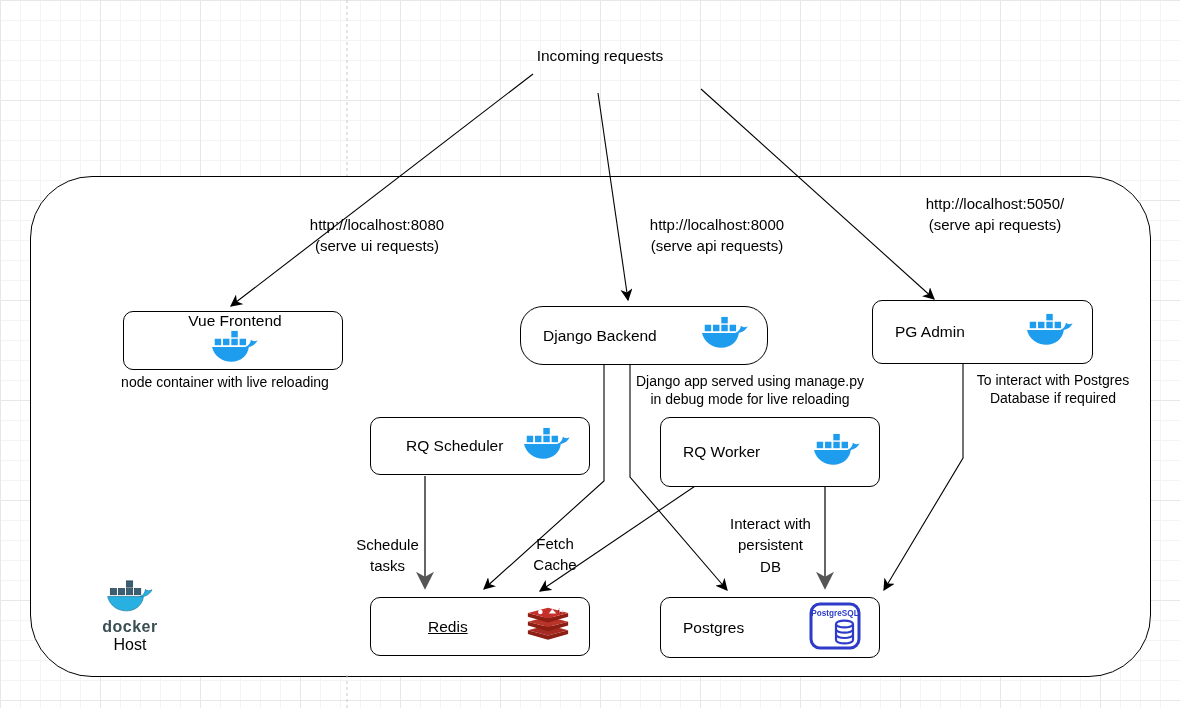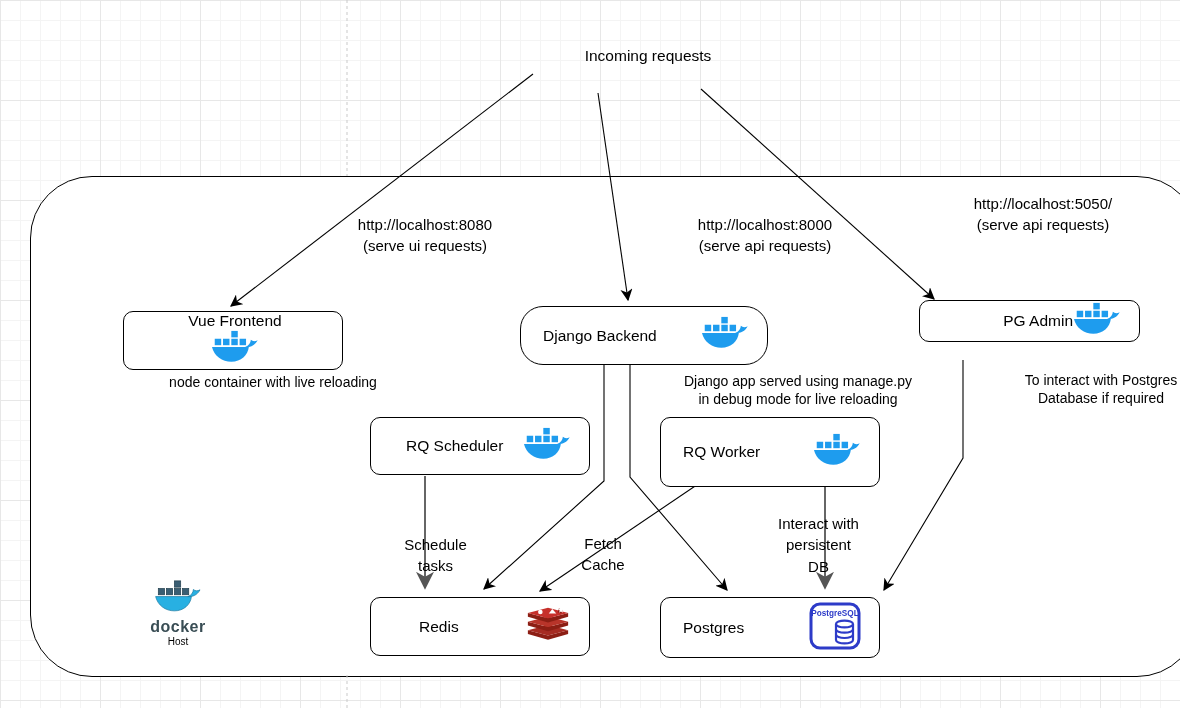--- a/index.html
+++ b/index.html
@@ -7,39 +7,39 @@
   #canvas{
     position:relative; width:1180px; height:708px; overflow:hidden;
     background-color:#ffffff;
     background-image:
       linear-gradient(#e7e7e7 1px, transparent 1px),
       linear-gradient(90deg,#e7e7e7 1px, transparent 1px),
       linear-gradient(#f4f4f4 1px, transparent 1px),
       linear-gradient(90deg,#f4f4f4 1px, transparent 1px);
     background-size:100px 100px,100px 100px,20px 20px,20px 20px;
   }
-  .abs{position:absolute;padding-left:48px;}
+  .abs{position:absolute;}
   #edges{position:absolute; left:0; top:0; width:1180px; height:708px; pointer-events:none;}
   .host-boundary{
     left:30px; top:176px; width:1119px; height:499px;
     border:1.4px solid #000; border-radius:62px; background:#fff;
   }
   .node{
     display:flex; align-items:center; justify-content:space-between;
     padding:0 18px 0 22px; box-sizing:border-box;
     background:#fff; border:1.2px solid #000; border-radius:10px;
     font-size:15.5px;
   }
   .node .lbl{white-space:nowrap;}
   .txt{white-space:pre-line; text-align:center; line-height:1.42;}
   .edge-label{font-size:15px;}
   .small-cap{font-size:14px; line-height:1.28;}
   .title{font-size:15.5px;}
   .dockerword{font-size:16px; font-weight:bold; color:#394d54; letter-spacing:.5px; text-align:center;}
-  .hostword{font-size:10px; text-align:center;}
+  .hostword{font-size:16px; text-align:center;}
 </style>
 </head>
 <body>
 
 <div id="canvas">
 
   <div class="abs host-boundary"></div>
 
   <svg id="edges" xmlns="http://www.w3.org/2000/svg">
     <defs>
@@ -115,21 +115,21 @@
             <rect x="31" y="9.5" width="7" height="7"></rect>
           <path d="M1 18.5 H41 C40 27.5 32.5 34.5 22 34.5 C12 34.5 3.5 28.5 1 18.5 Z"></path>
           <path d="M37 18.5 C42 19 47.5 17 50.6 11 C47.8 12.6 45.2 12.4 43.2 10.6 C43 14 41 17.2 37 18.5 Z"></path>
         </g>
       </svg>
     </span>
   </div>
   <div class="abs txt small-cap" style="left:625px; top:373px; width:250px;">Django app served using manage.py
 in debug mode for live reloading</div>
 
-  <div class="abs node" style="left:919px; top:300px; width:221px; height:42px;justify-content:flex-end;">
+  <div class="abs node" style="left:872px; top:300px; width:221px; height:64px;">
     <span class="lbl">PG Admin</span>
     <span>
       <svg width="48" height="35" viewBox="0 0 52 38">
         <g fill="#1e9cee">
           <rect x="22" y="1" width="7" height="7"></rect>
           <rect x="4" y="9.5" width="7" height="7"></rect>
             <rect x="13" y="9.5" width="7" height="7"></rect>
           <rect x="22" y="9.5" width="7" height="7"></rect>
             <rect x="31" y="9.5" width="7" height="7"></rect>
           <path d="M1 18.5 H41 C40 27.5 32.5 34.5 22 34.5 C12 34.5 3.5 28.5 1 18.5 Z"></path>
@@ -169,21 +169,21 @@
           <rect x="22" y="9.5" width="7" height="7"></rect>
             <rect x="31" y="9.5" width="7" height="7"></rect>
           <path d="M1 18.5 H41 C40 27.5 32.5 34.5 22 34.5 C12 34.5 3.5 28.5 1 18.5 Z"></path>
           <path d="M37 18.5 C42 19 47.5 17 50.6 11 C47.8 12.6 45.2 12.4 43.2 10.6 C43 14 41 17.2 37 18.5 Z"></path>
         </g>
       </svg>
     </span>
   </div>
 
   <div class="abs node" style="left:370px; top:597px; width:220px; height:59px;">
-    <span class="lbl" style="margin-left:26px;">Redis</span>
+    <span class="lbl" style="margin-left:35px;text-decoration:underline;">Redis</span>
     <span>
       <svg width="46" height="40" viewBox="0 0 48 40">
         <g>
           <path d="M3 25.5 L3 29.5 L24 35.5 L45 29.5 L45 25.5 L24 31 Z" fill="#8c1e14"></path>
           <path d="M3 25.5 L24 20 L45 25.5 L24 31 Z" fill="#a62b22"></path>
           <path d="M3 16.5 L3 20.5 L24 26.5 L45 20.5 L45 16.5 L24 22 Z" fill="#8c1e14"></path>
           <path d="M3 16.5 L24 11 L45 16.5 L24 22 Z" fill="#b8342a"></path>
           <path d="M3 7.5 L3 11.5 L24 17.5 L45 11.5 L45 7.5 L24 13 Z" fill="#8c1e14"></path>
           <path d="M3 7.5 L24 2 L45 7.5 L24 13 Z" fill="#c6302b"></path>
           <circle cx="16" cy="6.4" r="2.4" fill="#fff"></circle>

